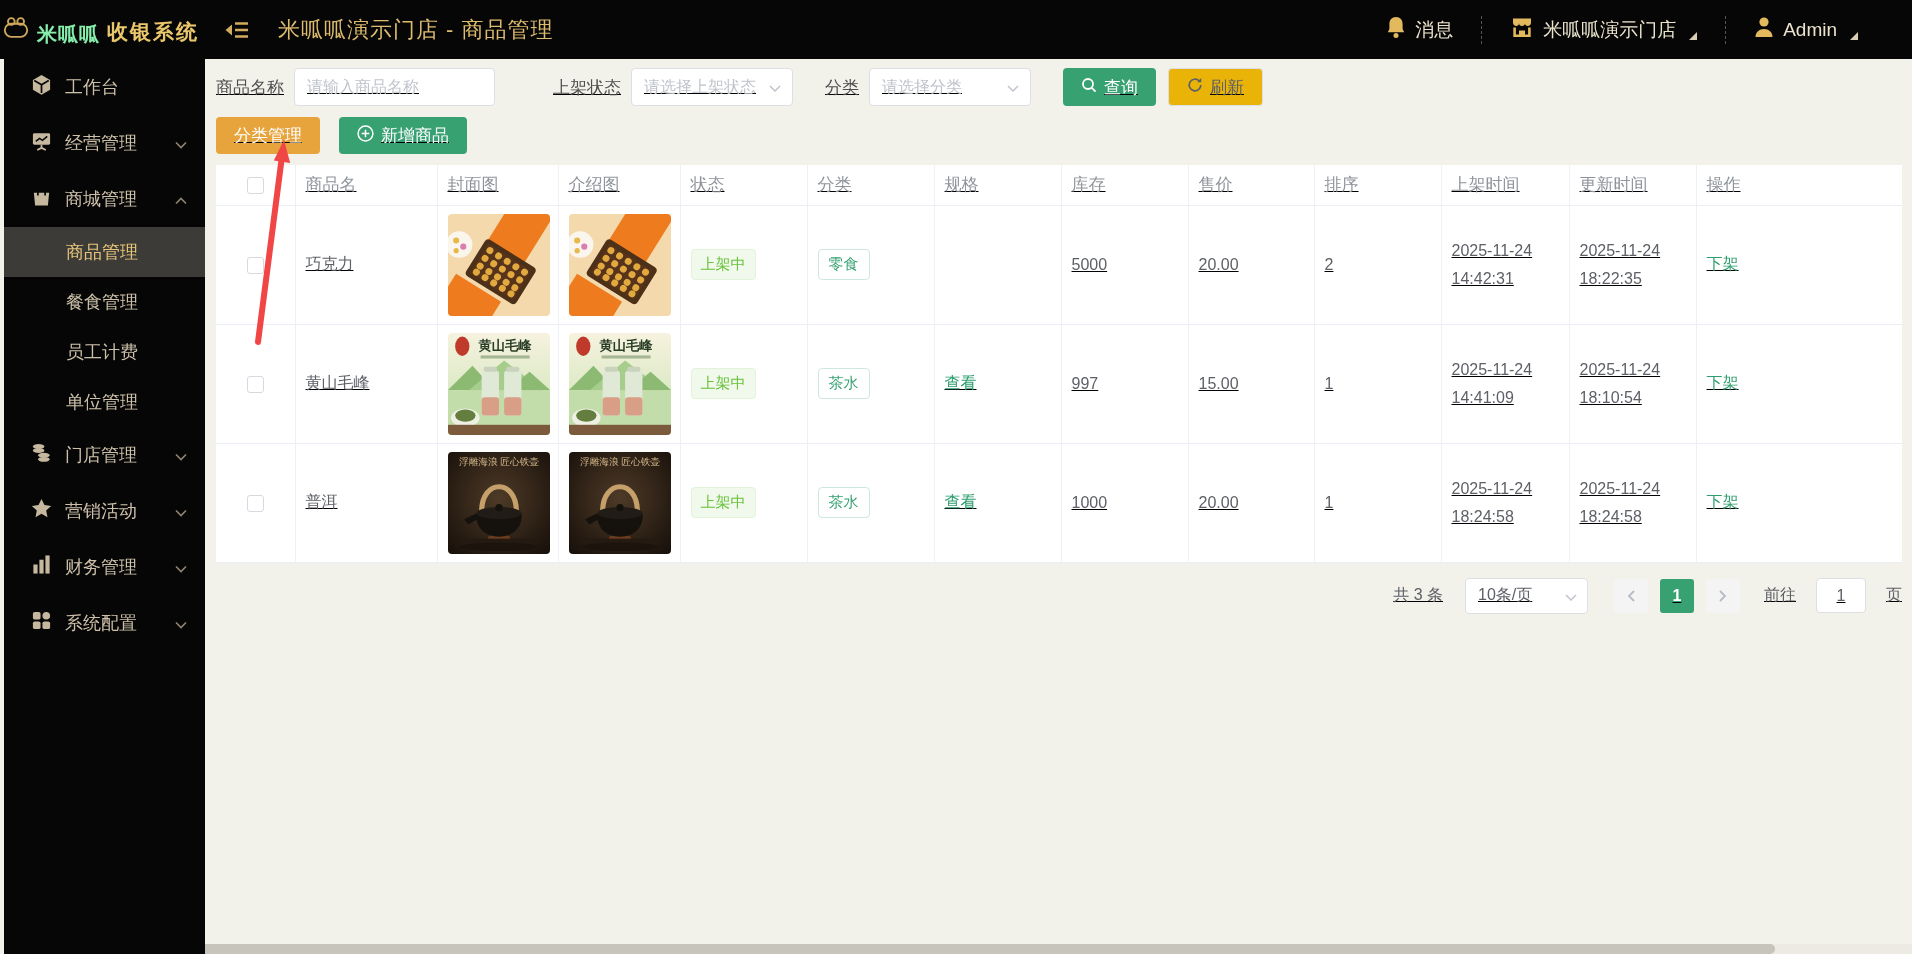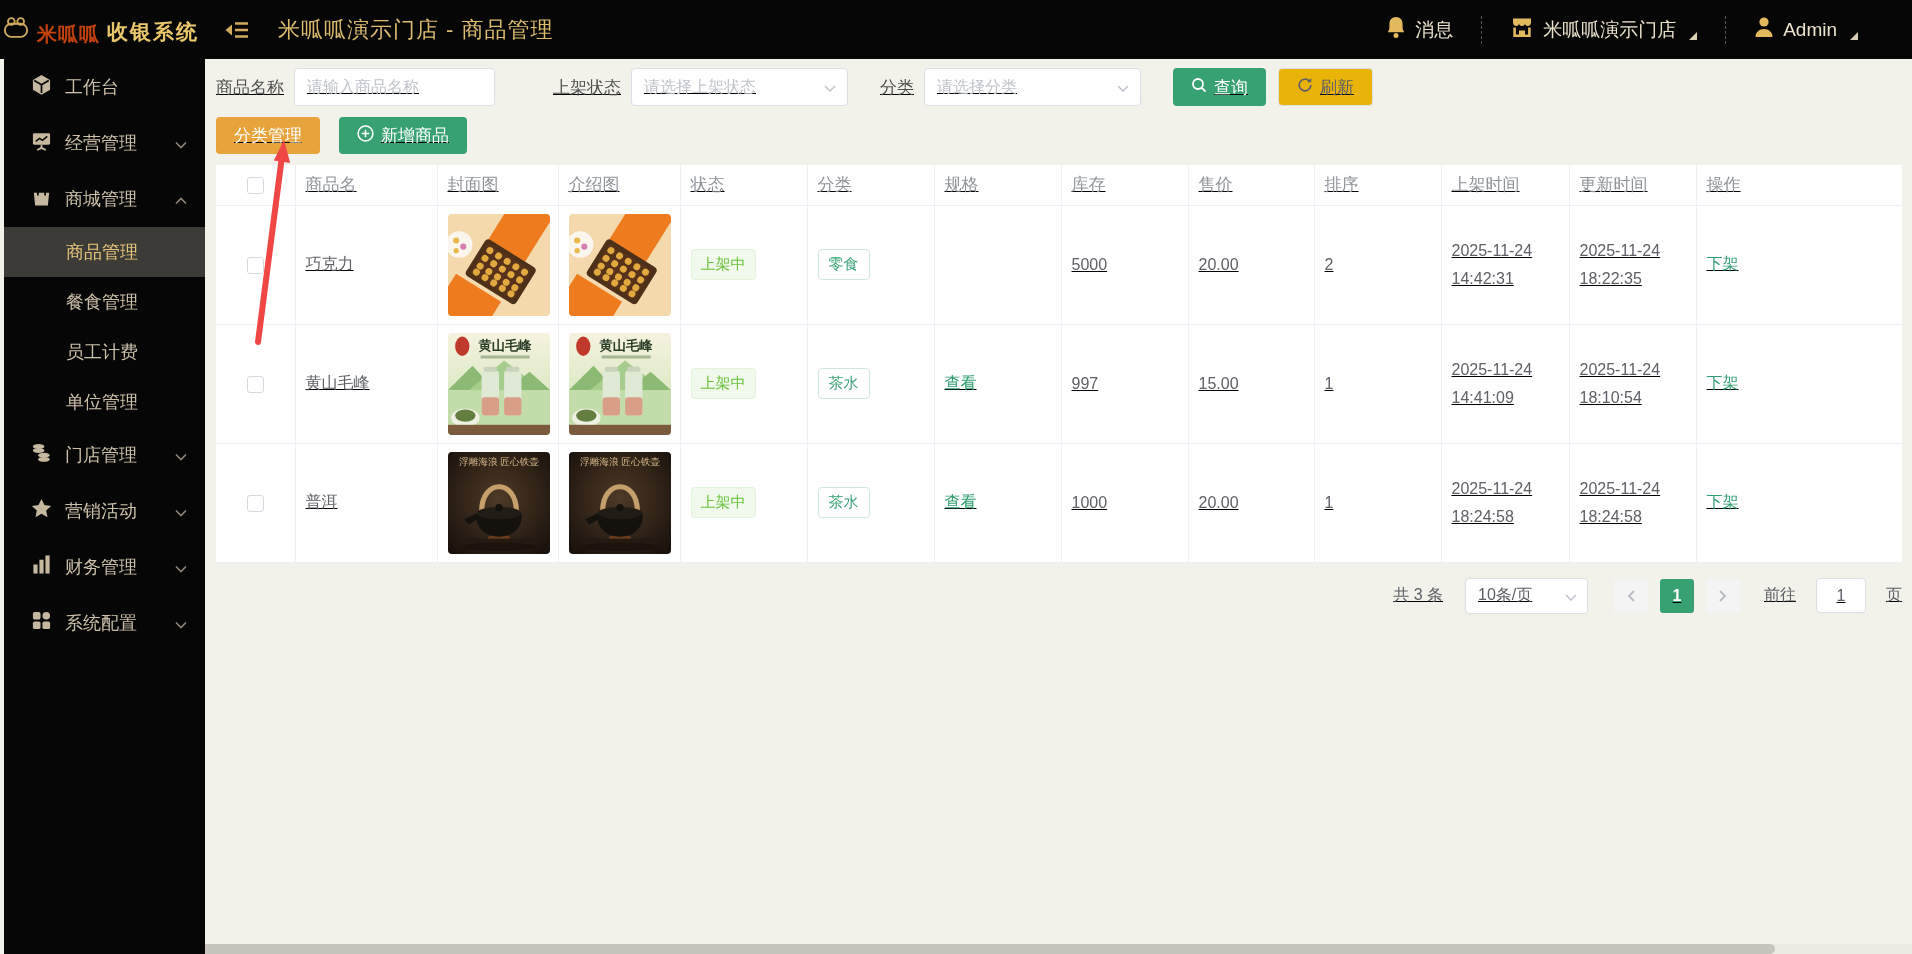--- a/index.html
+++ b/index.html
@@ -3,21 +3,21 @@
 <meta charset="utf-8">
 <style>
   * { margin:0; padding:0; box-sizing:border-box; }
   html,body { width:1912px; height:954px; overflow:hidden; background:#f2f1ea;
     font-family:"Liberation Sans","DejaVu Sans",sans-serif; }
 
   
   .topbar { position:absolute; top:0; left:0; right:0; height:59px; background:#060606;
     display:flex; align-items:center; z-index:10; }
   .logo-area { width:201px; display:flex; align-items:flex-end; justify-content:center; gap:7px; }
-  .logo-main { color:#c2410c; font-size:20px; font-weight:bold; letter-spacing:1px; line-height:1; }
+  .logo-main { color:#86efac; font-size:20px; font-weight:bold; letter-spacing:1px; line-height:1; }
   .logo-sub { color:#eac76b; font-size:21px; font-weight:bold; letter-spacing:2px; line-height:1.1; }
   .collapse-btn { margin-left:24px; cursor:pointer; display:flex; align-items:center; }
   .page-title { color:#ddbb6f; font-size:22px; margin-left:28px; letter-spacing:1px; }
   .topbar-right { margin-left:auto; display:flex; align-items:center; padding-right:26px; }
   .tb-group { display:flex; align-items:center; gap:9px; padding:0 28px; color:#ece3cd;
     font-size:19px; cursor:pointer; }
   .tb-divider { width:1px; height:28px; border-left:1px dashed #57554c; }
   .caret { margin-left:3px; margin-top:8px; }
 
   
@@ -31,21 +31,21 @@
 
   
   .main { position:absolute; left:201px; top:59px; right:0; bottom:0; padding:9px 10px 0 15px;text-decoration:underline; }
 
   .filter-row { display:flex; align-items:center; height:38px; margin-bottom:11px; }
   .f-label { font-size:17px; color:#4f4f4f; margin-right:10px; white-space:nowrap; }
   .f-input { width:201px; height:38px; border:1px solid #dcdfe6; border-radius:4px;
     padding:0 12px; font-size:16px; color:#606266; background:#fff; outline:none;
     font-family:inherit; }
   .f-input::placeholder { color:#bfc3cb; }
-  .f-select { width:217px; height:38px; border:1px solid #dcdfe6; border-radius:4px;
+  .f-select { width:162px; height:38px; border:1px solid #dcdfe6; border-radius:4px;
     background:#fff; display:flex; align-items:center; justify-content:space-between;
     padding:0 11px 0 12px; font-size:16px; color:#bfc3cb; cursor:pointer; }
   .gap38 { margin-left:58px; } .gap32 { margin-left:32px; } .gap12 { margin-left:12px; }
   .btn { height:38px; border:none; border-radius:4px; font-size:17px; cursor:pointer;
     display:inline-flex; align-items:center; gap:7px; padding:0 18px; font-family:inherit; }
   .btn-green { background:#38a172; color:#fff; }
   .btn-plain { background:#eab308; color:#5d6066; border:1px solid #dcdfe6; }
   .btn-orange { background:#e7a33c; color:#fff; }
 
   .toolbar-row { display:flex; align-items:center; gap:19px; margin-bottom:11px; }

